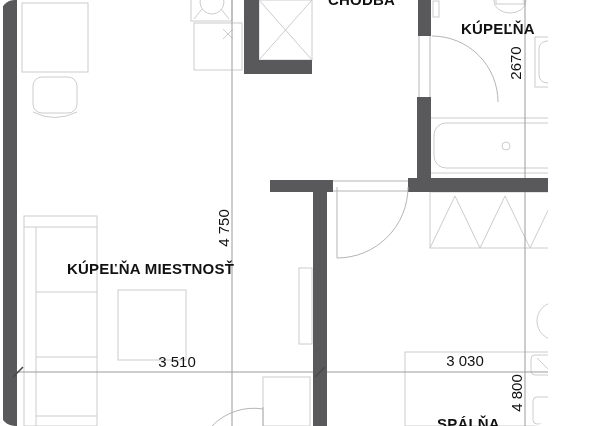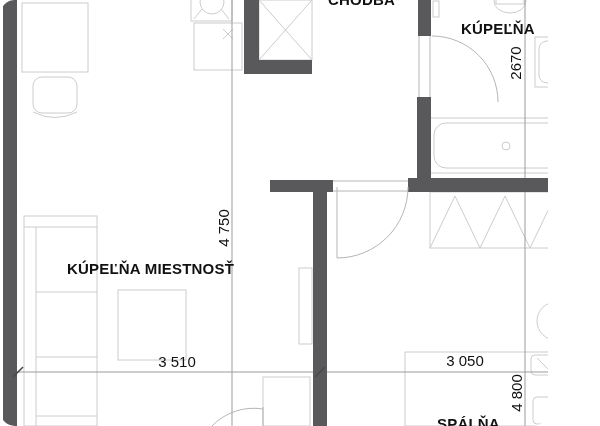--- a/index.html
+++ b/index.html
@@ -123,16 +123,16 @@
   </svg>
 
   <div class="room-label" style="left:328px;top:-9px">CHODBA</div>
   <div class="room-label" style="left:461px;top:20px">KÚPEĽŇA</div>
   <div class="room-label" style="left:67px;top:260px">KÚPEĽŇA MIESTNOSŤ</div>
   <div class="room-label" style="left:437px;top:415px">SPÁLŇA</div>
 
   <div class="dim-label vert" style="left:516px;top:63px">2670</div>
   <div class="dim-label vert" style="left:224px;top:228px">4 750</div>
   <div class="dim-label" style="left:177px;top:362px">3 510</div>
-  <div class="dim-label" style="left:465px;top:361px">3 050</div>
+  <div class="dim-label" style="left:465px;top:361px">3 030</div>
   <div class="dim-label vert" style="left:517px;top:393px">4 800</div>
 
 </div>
 
 </body></html>

